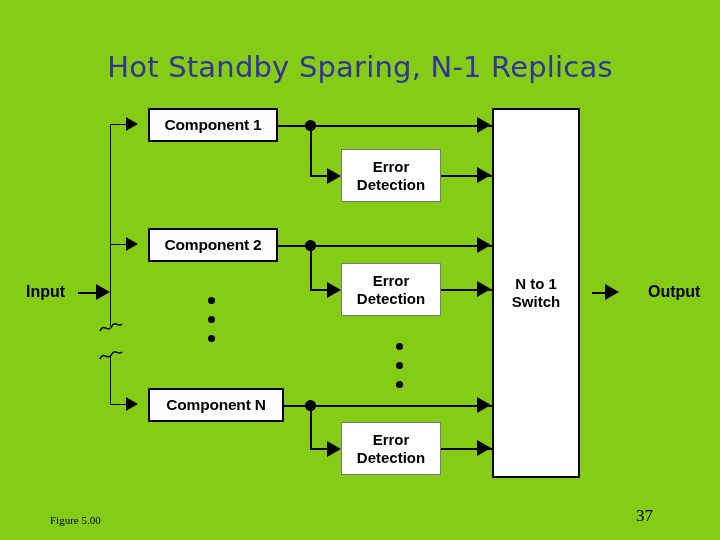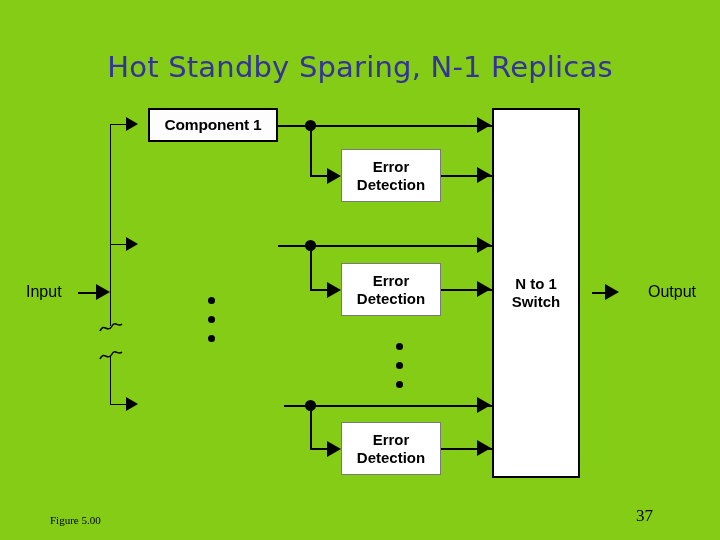--- a/index.html
+++ b/index.html
@@ -118,21 +118,21 @@
     height: 7px;
     border-radius: 50%;
     background: #000000;
   }
 
   
   .label {
     position: absolute;
     color: #000000;
     font-size: 16px;
-    font-weight: normal;
+    font-weight: bold;
     white-space: nowrap;
   }
 
   
   .squiggle {
     position: absolute;
     width: 26px;
     height: 18px;
   }
 
@@ -199,20 +199,23 @@
       <div>Detection</div>
     </div>
   </div>
 
   <div class="hline" style="left:441px; top:175px; width:51px;"></div>
   <div class="arrow-r" style="left:477px; top:167px;"></div>
 
   <div class="hline-thin" style="left:110px; top:244px; width:18px;"></div>
   <div class="arrow-r small" style="left:126px; top:237px;"></div>
 
+  <div class="box comp-box" style="left:148px; top:228px; width:130px; height:34px;">
+    <span>Component 2</span>
+  </div>
 
   <div class="hline" style="left:278px; top:245px; width:214px;"></div>
   <div class="dot" style="left:305px; top:240px;"></div>
   <div class="arrow-r" style="left:477px; top:237px;"></div>
 
   <div class="vline" style="left:310px; top:245px; height:45px;"></div>
   <div class="hline" style="left:310px; top:289px; width:21px;"></div>
   <div class="arrow-r" style="left:327px; top:282px;"></div>
 
   <div class="box ed-box" style="left:341px; top:263px; width:100px; height:53px;">
@@ -233,20 +236,23 @@
 
   <div>
     <div class="ell-dot" style="left:396px; top:343px;"></div>
     <div class="ell-dot" style="left:396px; top:362px;"></div>
     <div class="ell-dot" style="left:396px; top:381px;"></div>
   </div>
 
   <div class="hline-thin" style="left:110px; top:404px; width:18px;"></div>
   <div class="arrow-r small" style="left:126px; top:397px;"></div>
 
+  <div class="box comp-box" style="left:148px; top:388px; width:136px; height:34px;">
+    <span>Component N</span>
+  </div>
 
   <div class="hline" style="left:284px; top:405px; width:208px;"></div>
   <div class="dot" style="left:305px; top:400px;"></div>
   <div class="arrow-r" style="left:477px; top:397px;"></div>
 
   <div class="vline" style="left:310px; top:405px; height:44px;"></div>
   <div class="hline" style="left:310px; top:448px; width:21px;"></div>
   <div class="arrow-r" style="left:327px; top:441px;"></div>
 
   <div class="box ed-box" style="left:341px; top:422px; width:100px; height:53px;">

